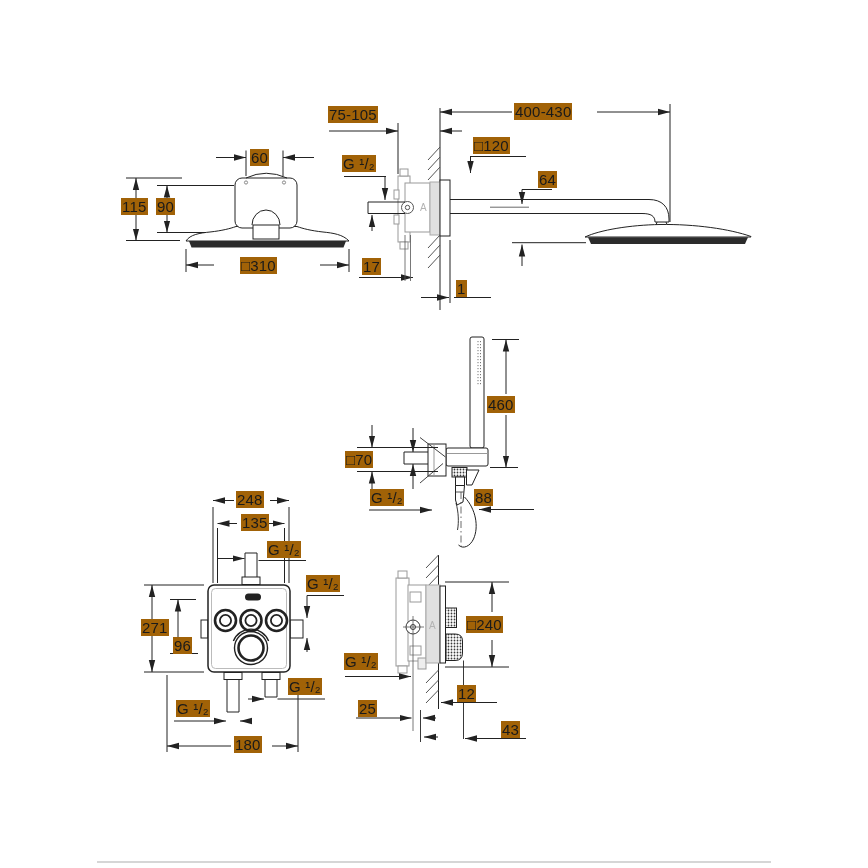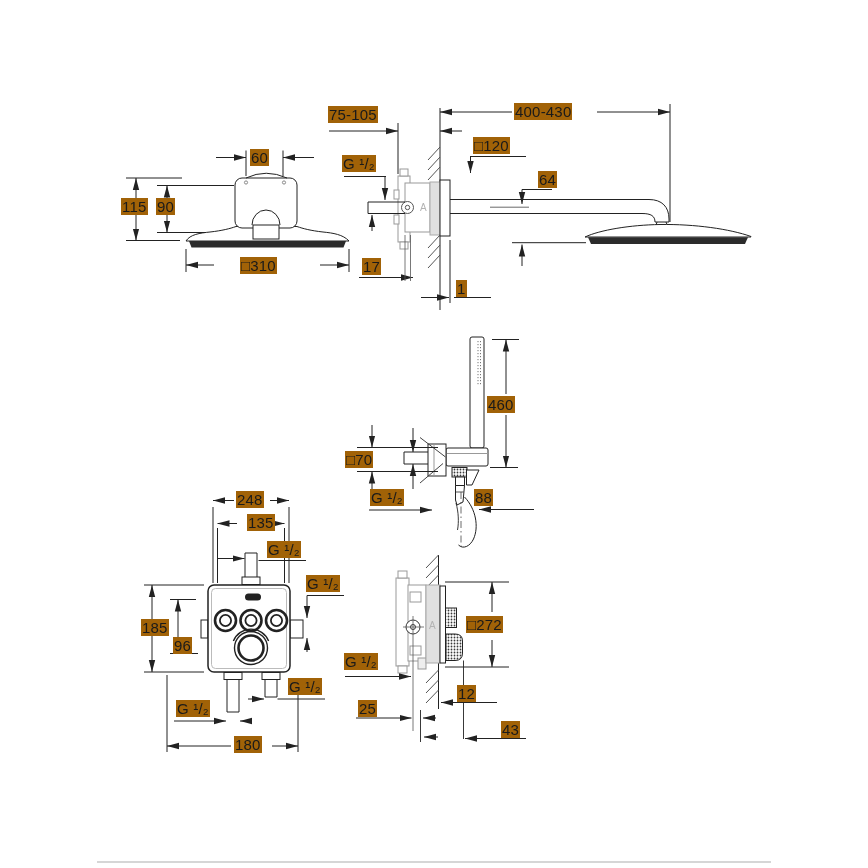--- a/index.html
+++ b/index.html
@@ -296,30 +296,30 @@
 <div class="dim" style="left:362px;top:258px">17</div>
 <div class="dim" style="left:456px;top:280px">1</div>
 <div class="ga" style="left:420px;top:202px">A</div>
 
 <div class="dim" style="left:487px;top:396px">460</div>
 <div class="dim" style="left:345px;top:451px">□70</div>
 <div class="dim" style="left:370px;top:489px">G ¹/₂</div>
 <div class="dim" style="left:474px;top:489px">88</div>
 
 <div class="dim" style="left:236px;top:491px">248</div>
-<div class="dim" style="left:247px;top:514px">135</div>
+<div class="dim" style="left:241px;top:514px">135</div>
 <div class="dim" style="left:267px;top:541px">G ¹/₂</div>
 <div class="dim" style="left:306px;top:575px">G ¹/₂</div>
-<div class="dim" style="left:141px;top:619px">185</div>
+<div class="dim" style="left:141px;top:619px">271</div>
 <div class="dim" style="left:173px;top:637px">96</div>
 <div class="dim" style="left:288px;top:678px">G ¹/₂</div>
 <div class="dim" style="left:176px;top:700px">G ¹/₂</div>
 <div class="dim" style="left:234px;top:736px">180</div>
 
-<div class="dim" style="left:466px;top:616px">□272</div>
+<div class="dim" style="left:466px;top:616px">□240</div>
 <div class="dim" style="left:344px;top:653px">G ¹/₂</div>
 <div class="dim" style="left:358px;top:700px">25</div>
 <div class="dim" style="left:457px;top:685px">12</div>
 <div class="dim" style="left:501px;top:721px">43</div>
 <div class="ga" style="left:429px;top:620px">A</div>
 
 <div class="divider"></div>
 </div>
 
 </body></html>

